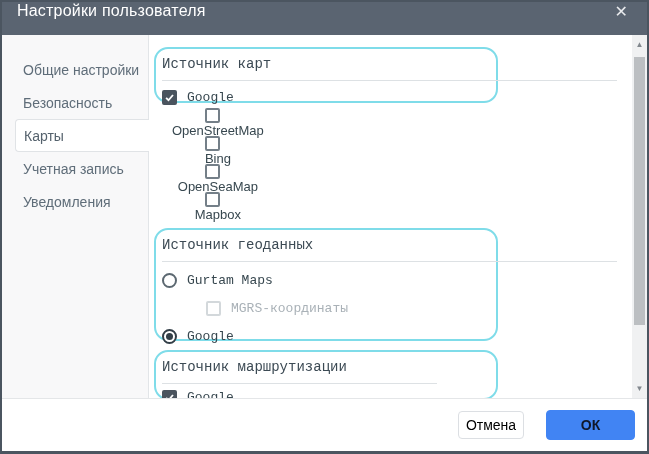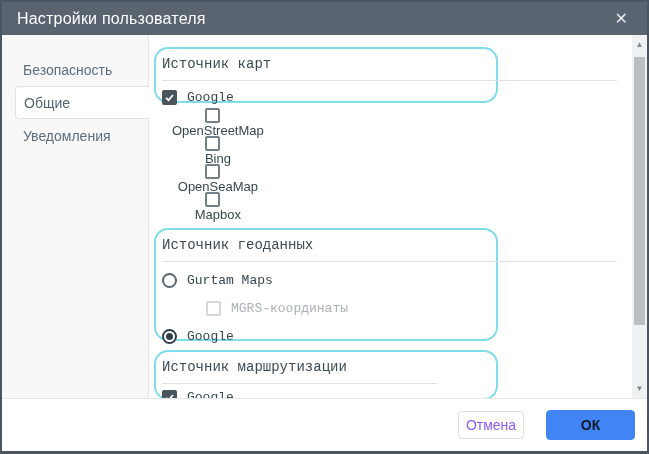--- a/index.html
+++ b/index.html
@@ -7,21 +7,21 @@
   body { font-family:"Liberation Sans","DejaVu Sans",sans-serif; }
 
   .dialog{
     position:relative; width:649px; height:454px;
     border:2px solid #4b5560; border-bottom-width:3px;
     background:#ffffff; overflow:hidden;
   }
   
   .titlebar{
     height:33px; background:#5a6471; color:#ffffff;
-    display:flex; align-items:center; padding:0 15px;
+    display:flex; align-items:flex-start; padding:0 15px;
     font-size:16px; letter-spacing:.2px;
   }
   .titlebar .title{ flex:1; }
   .close-btn{
     color:#e9ebee; font-size:16px; line-height:16px; cursor:pointer;
     padding:2px 4px;
   }
   
   .dlg-body{ position:relative; display:flex; height:363px; overflow:visible; }
 
@@ -110,42 +110,44 @@
   
   .footer{
     height:53px; background:#ffffff; border-top:1px solid #e4e6e8;
     display:flex; align-items:center; justify-content:flex-end;
     padding-right:12px; gap:22px; position:relative; z-index:4;
   }
   .btn{ font-size:14px; border-radius:4px; cursor:pointer;
     display:flex; align-items:center; justify-content:center; }
   .btn-cancel{
     width:66px; height:28px; background:#ffffff; border:1px solid #dcdfe3;
-    color:#8b5cf6;
+    color:#000000;
   }
   .btn-ok{
     width:89px; height:30px; background:#4184f3; border:1px solid #4184f3;
     color:#0f172a; font-weight:bold;
   }
 </style>
 </head>
 <body>
 
 <div class="dialog">
 
   <div class="titlebar">
     <span class="title">Настройки пользователя</span>
     <span class="close-btn">✕</span>
   </div>
 
   <div class="dlg-body">
 
     <div class="sidebar">
+      <div class="tab">Общие настройки</div>
       <div class="tab">Безопасность</div>
-      <div class="tab active">Общие</div>
+      <div class="tab active">Карты</div>
+      <div class="tab">Учетная запись</div>
       <div class="tab">Уведомления</div>
     </div>
 
     <div class="content">
 
       <div class="section-box" id="box1">
         <div class="sec-title">Источник карт</div>
         <div class="sec-divider"></div>
         <div class="row">
           <span class="cb checked">

